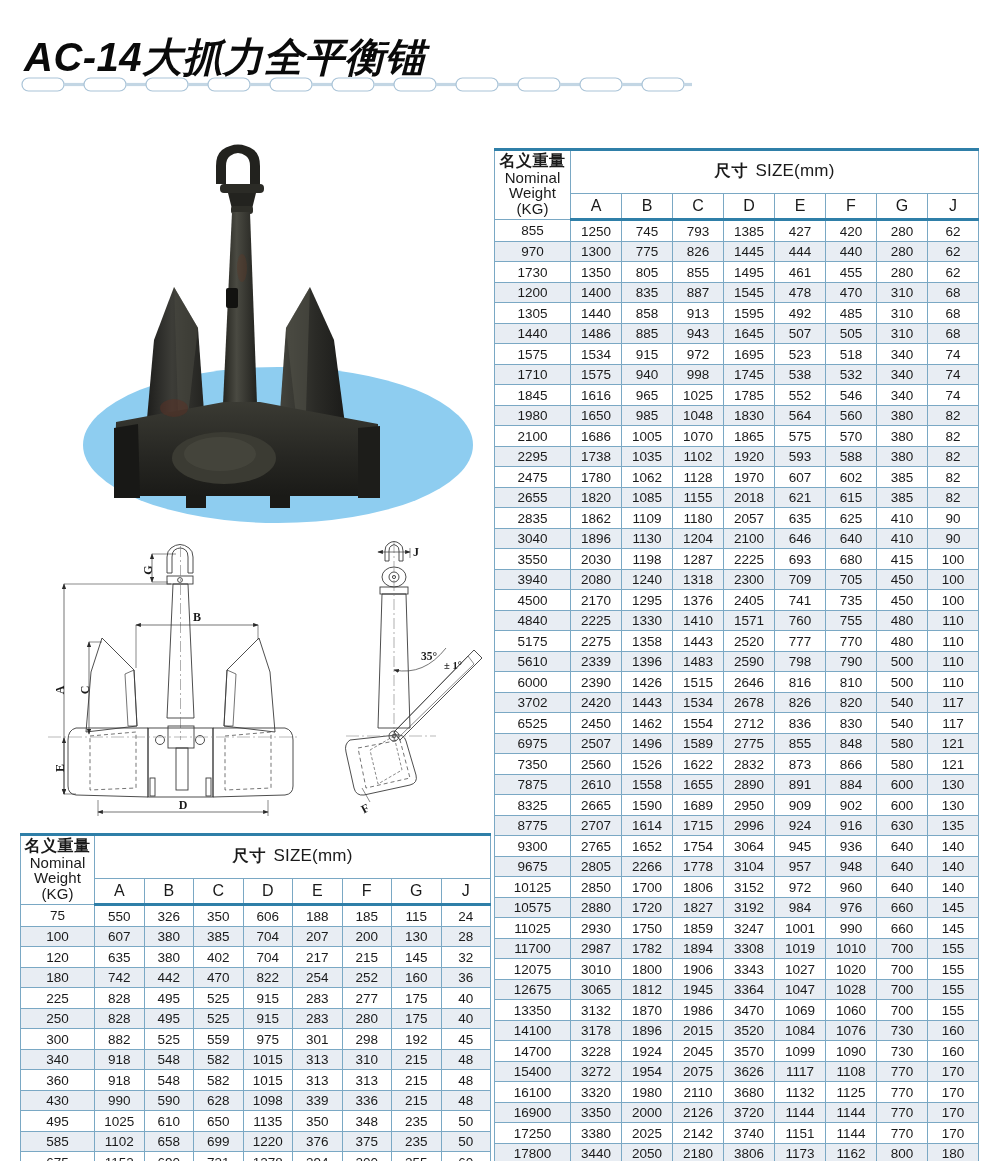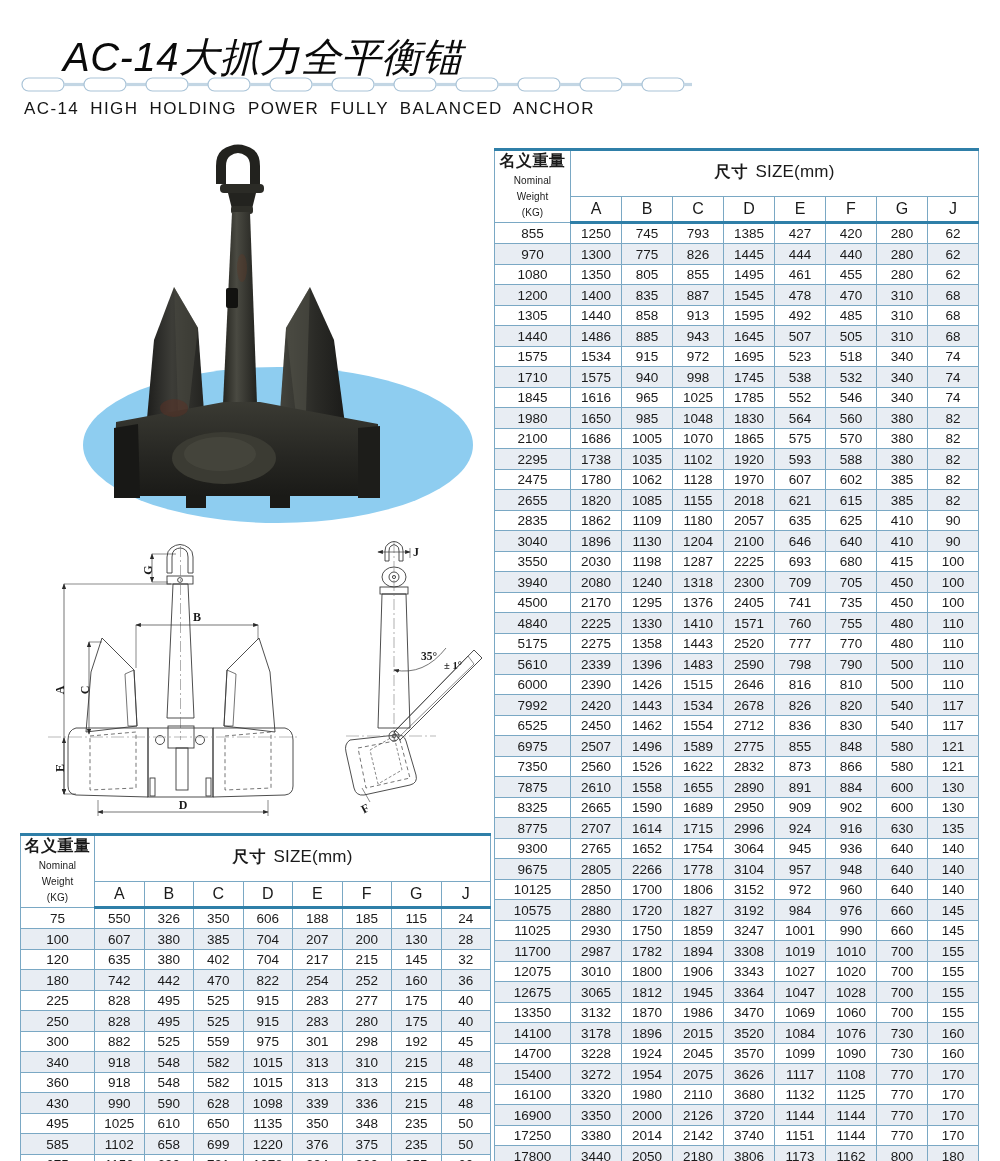--- a/index.html
+++ b/index.html
@@ -20,26 +20,25 @@
   
   #header {
     position: absolute;
     left: 0; top: 0;
     width: 1000px; height: 132px;
   }
   #main-title {
     position: absolute;
     left: 24px; top: 30px;
     font-size: 40px;
-    font-weight: normal;
+    font-weight: bold;
     font-style: italic;
     letter-spacing: 0.5px;
     white-space: nowrap;
     color: #0a0a0a;
-    margin-left: 39px;
   }
   #chain-decoration {
     position: absolute;
     left: 20px; top: 73px;
     width: 672px; height: 24px;
   }
   #subtitle {
     position: absolute;
     left: 24px; top: 99px;
     font-size: 17px;
@@ -80,24 +79,23 @@
     line-height: 1.04;
     padding: 2px 1px 3px 1px !important;
   }
   .hdr-weight .cn {
     font-size: 16px;
     font-weight: bold;
     letter-spacing: 0.5px;
     display: block;
   }
   .hdr-weight .en {
-    font-size: 10px;
+    font-size: 15px;
     display: block;
     letter-spacing: 0.1px;
-    margin-top: 6px;
   }
   .hdr-size {
     padding: 3px 0 4px 0 !important;
     white-space: nowrap;
   }
   .hdr-size .cn {
     font-size: 16px;
     font-weight: bold;
     letter-spacing: 1px;
   }
@@ -160,21 +158,20 @@
       <use href="#chainset" x="248"></use>
       <use href="#chainset" x="310"></use>
       <use href="#chainset" x="372"></use>
       <use href="#chainset" x="434"></use>
       <use href="#chainset" x="496"></use>
       <use href="#chainset" x="558"></use>
       <use href="#chainset" x="620"></use>
     </g>
   </svg>
 
-  <div id="subtitle">AC-14  HIGH  HOLDING  POWER  FULLY  BALANCED  ANCHOR</div>
 </div>
 
 <svg id="photo-panel" viewBox="0 0 458 400">
   <defs>
     <linearGradient id="metalL" x1="0" y1="0" x2="1" y2="0">
       <stop offset="0%" stop-color="#1d1d1b"></stop>
       <stop offset="45%" stop-color="#3d3d38"></stop>
       <stop offset="100%" stop-color="#232320"></stop>
     </linearGradient>
     <linearGradient id="metalR" x1="0" y1="0" x2="1" y2="0">
@@ -379,21 +376,21 @@
         <td>1300</td>
         <td>775</td>
         <td>826</td>
         <td>1445</td>
         <td>444</td>
         <td>440</td>
         <td>280</td>
         <td>62</td>
       </tr>
       <tr>
-        <td>1080</td>
+        <td>1730</td>
         <td>1350</td>
         <td>805</td>
         <td>855</td>
         <td>1495</td>
         <td>461</td>
         <td>455</td>
         <td>280</td>
         <td>62</td>
       </tr>
       <tr>
@@ -610,21 +607,21 @@
         <td>2390</td>
         <td>1426</td>
         <td>1515</td>
         <td>2646</td>
         <td>816</td>
         <td>810</td>
         <td>500</td>
         <td>110</td>
       </tr>
       <tr>
-        <td>7992</td>
+        <td>3702</td>
         <td>2420</td>
         <td>1443</td>
         <td>1534</td>
         <td>2678</td>
         <td>826</td>
         <td>820</td>
         <td>540</td>
         <td>117</td>
       </tr>
       <tr>
@@ -843,21 +840,21 @@
         <td>2126</td>
         <td>3720</td>
         <td>1144</td>
         <td>1144</td>
         <td>770</td>
         <td>170</td>
       </tr>
       <tr>
         <td>17250</td>
         <td>3380</td>
-        <td>2014</td>
+        <td>2025</td>
         <td>2142</td>
         <td>3740</td>
         <td>1151</td>
         <td>1144</td>
         <td>770</td>
         <td>170</td>
       </tr>
       <tr>
         <td>17800</td>
         <td>3440</td>

